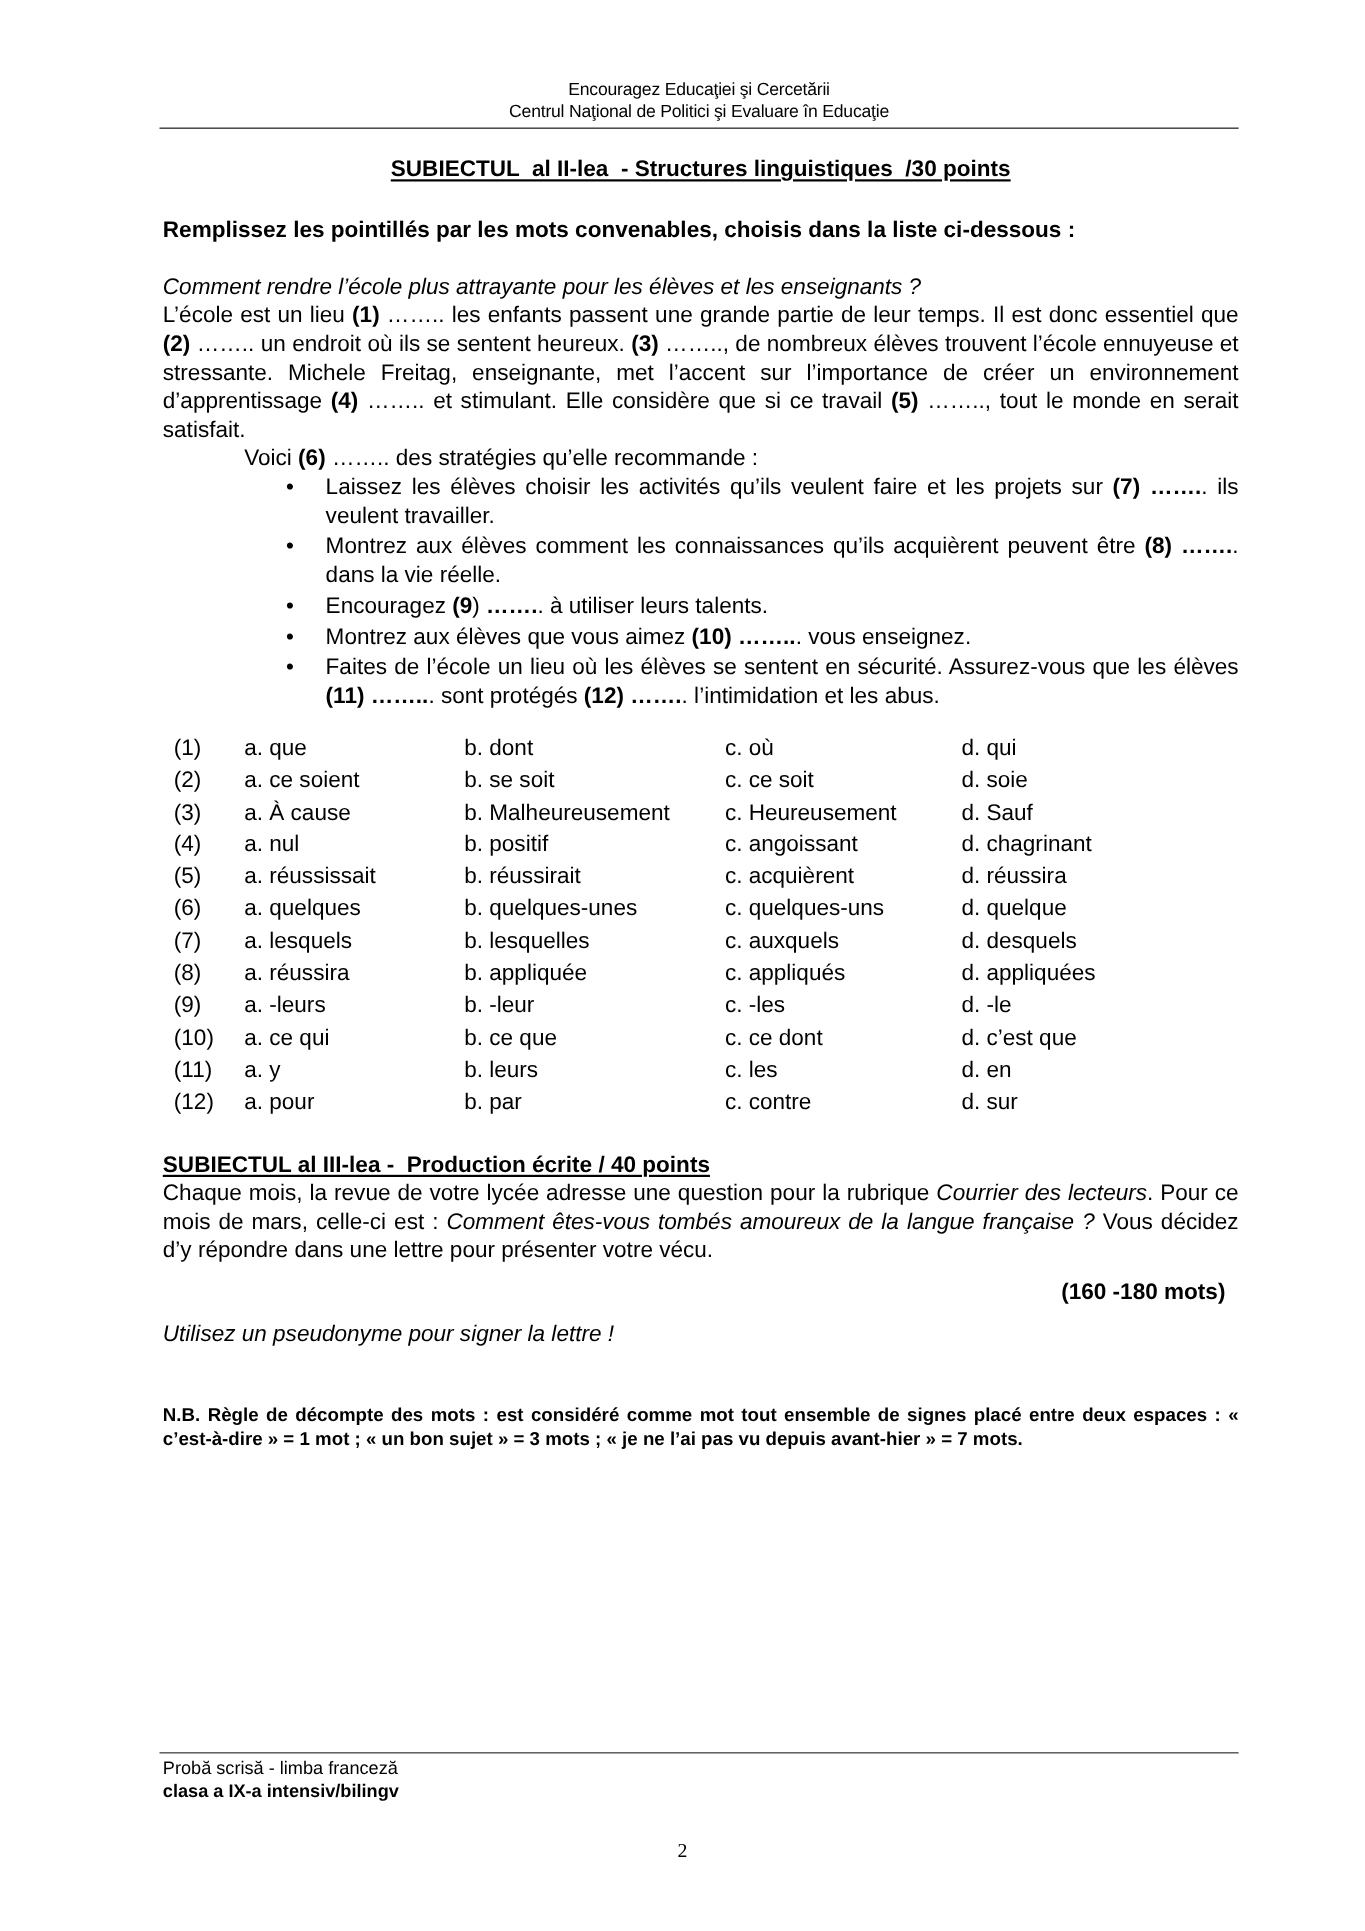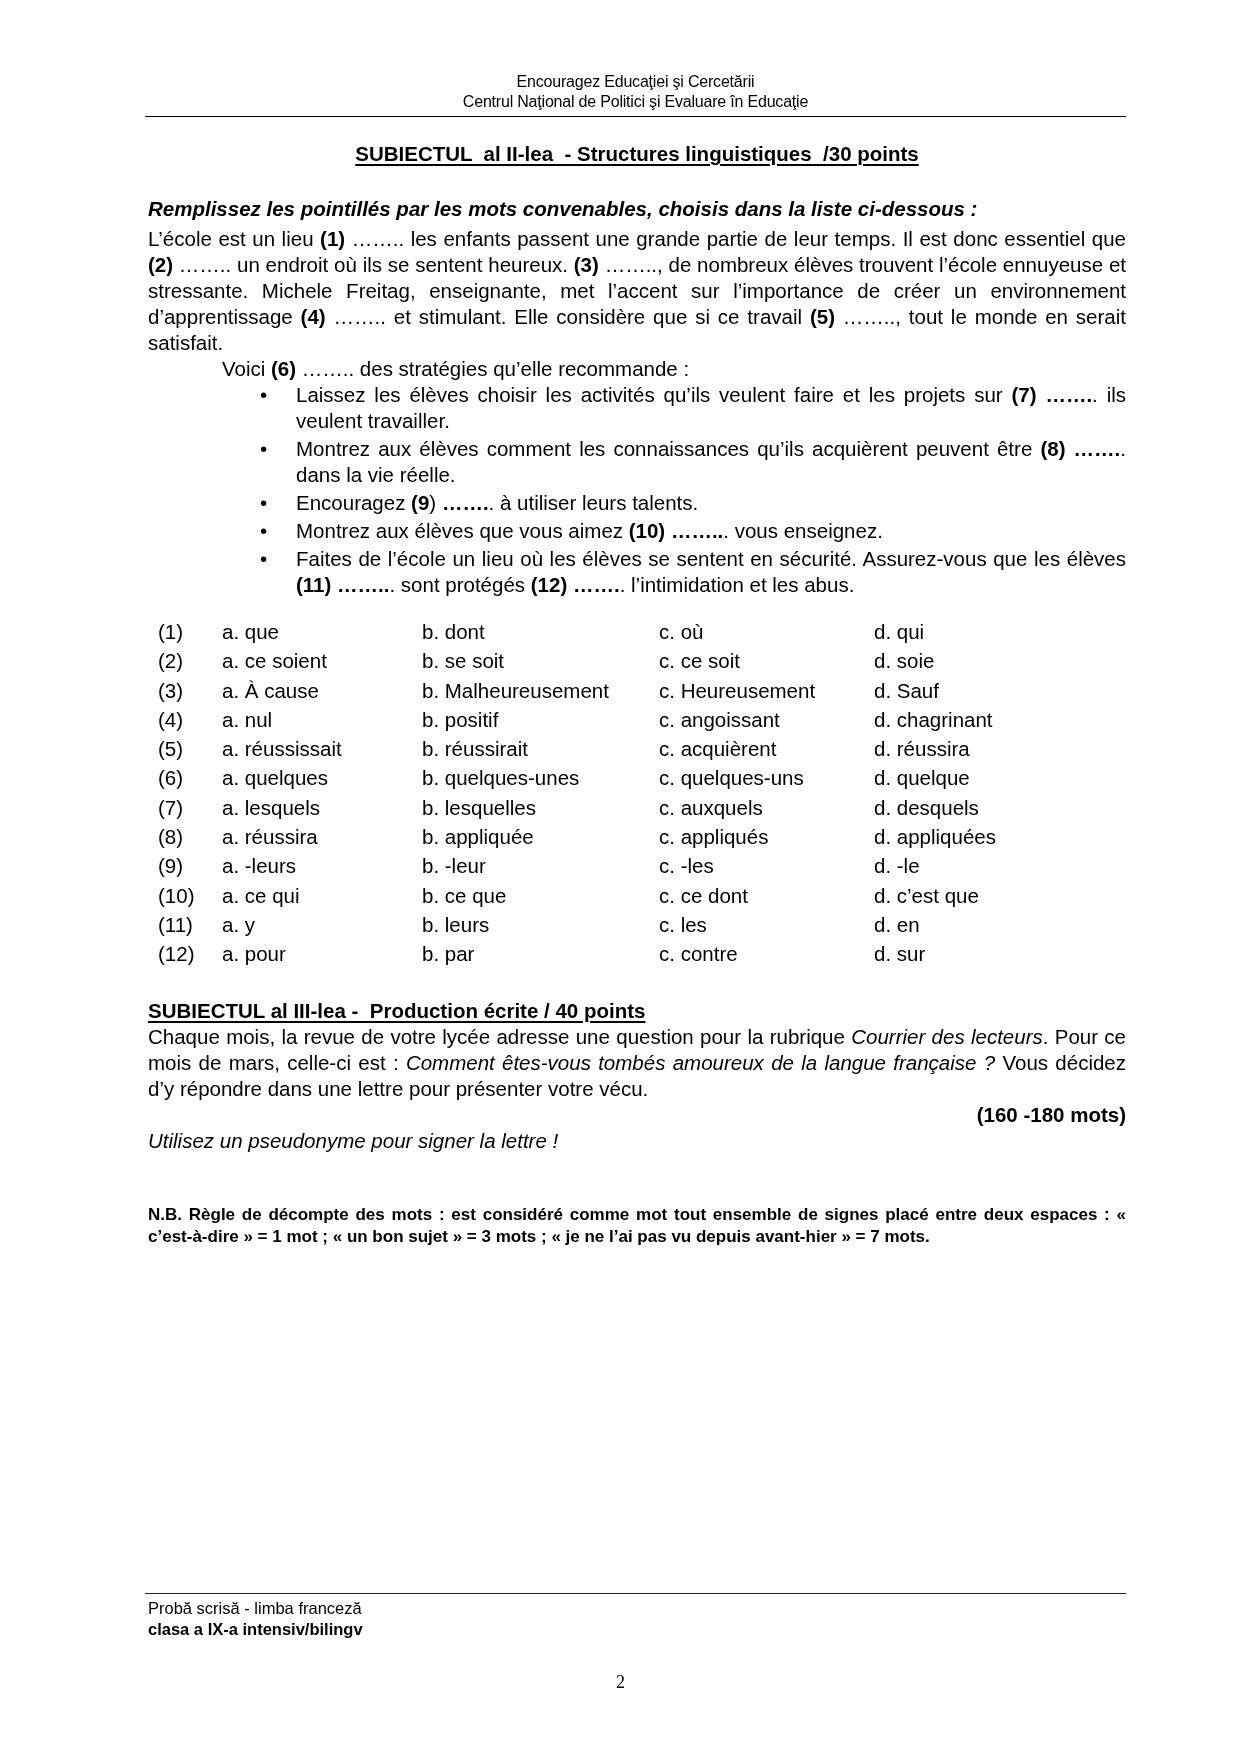--- a/index.html
+++ b/index.html
@@ -44,22 +44,21 @@
     .section-title {
       font-weight: bold;
       text-decoration: underline;
       text-decoration-thickness: 2px;
       text-underline-offset: 3px;
       margin: 0;
       font-size: 20.5px;
     }
     .instruction {
       font-weight: bold;
-      font-style: italic;
-      margin: 29px 0 4px 0;
+      margin: 29px 0 16px 0;
     }
     .passage-title {
       font-style: italic;
       margin: 26px 0 0 0;
     }
     .justify {
       text-align: justify;
       margin: 0;
     }
     .justify b { font-weight: bold; }
@@ -103,21 +102,21 @@
     td.opt-a { width: 200px; }
     td.opt-b { width: 237px; }
     td.opt-c { width: 215px; }
     td.opt-d { width: 150px; }
     .section3 {
       margin-top: 27px;
     }
     .word-count {
       text-align: right;
       font-weight: bold;
-      margin: 0;
+      margin: 12px;
     }
     .signature-note {
       font-style: italic;
       margin: 0;
     }
     .nb {
       margin-top: 50px;
       font-weight: bold;
       font-size: 17px;
       line-height: 22px;
@@ -156,20 +155,21 @@
   <div>Encouragez Educaţiei şi Cercetării</div>
   <div>Centrul Naţional de Politici şi Evaluare în Educaţie</div>
 </div>
 <div class="header-rule"></div>
 
 <div class="content">
   <p class="section-title" style="white-space: pre; text-align: center;">SUBIECTUL  al II-lea  - Structures linguistiques  /30 points</p>
 
   <p class="instruction">Remplissez les pointillés par les mots convenables, choisis dans la liste ci-dessous :</p>
 
+  <p class="passage-title">Comment rendre l’école plus attrayante pour les élèves et les enseignants ?</p>
 
   <p class="justify"><span>L’école est un lieu </span><b>(1)</b><span> …….. les enfants passent une grande partie de leur temps. Il est donc essentiel que </span><b>(2)</b><span> …….. un endroit où ils se sentent heureux. </span><b>(3)</b><span> …….., de nombreux élèves trouvent l’école ennuyeuse et stressante. Michele Freitag, enseignante, met l’accent sur l’importance de créer un environnement d’apprentissage </span><b>(4)</b><span> …….. et stimulant. Elle considère que si ce travail </span><b>(5)</b><span> …….., tout le monde en serait satisfait.</span></p>
 
   <p class="indent-line"><span>Voici </span><b>(6)</b><span> …….. des stratégies qu’elle recommande :</span></p>
 
   <ul class="bullets">
     <li><span class="bullet">•</span><span><span>Laissez les élèves choisir les activités qu’ils veulent faire et les projets sur </span><b>(7)</b><span> </span><b>…….</b><span>. ils veulent travailler.</span></span></li>
     <li><span class="bullet">•</span><span><span>Montrez aux élèves comment les connaissances qu’ils acquièrent peuvent être </span><b>(8)</b><span> </span><b>…….</b><span>. dans la vie réelle.</span></span></li>
     <li><span class="bullet">•</span><span><span>Encouragez </span><b>(9</b><span>) </span><b>…….</b><span>. à utiliser leurs talents.</span></span></li>
     <li><span class="bullet">•</span><span><span>Montrez aux élèves que vous aimez </span><b>(10)</b><span> </span><b>……..</b><span>. vous enseignez.</span></span></li>

